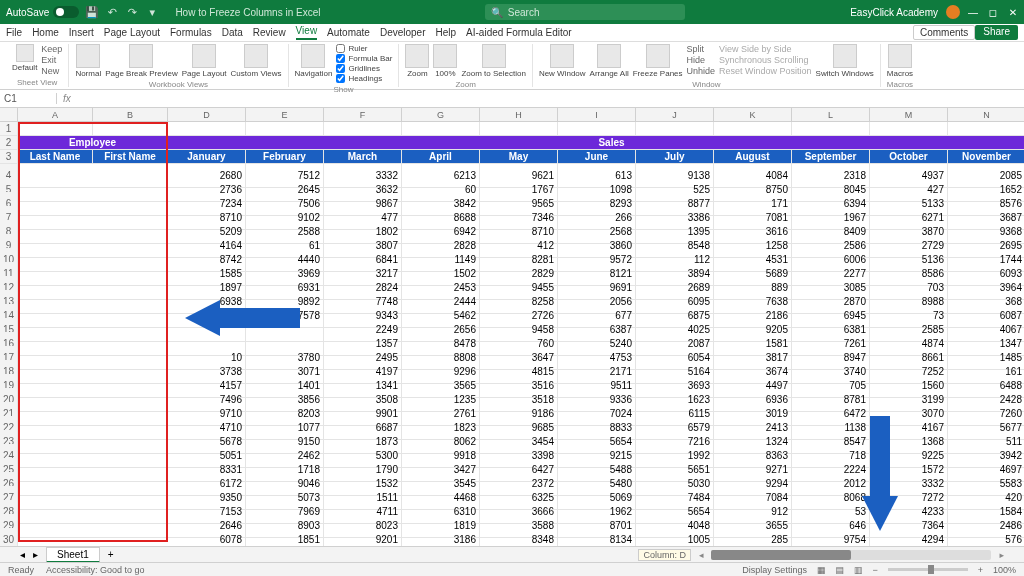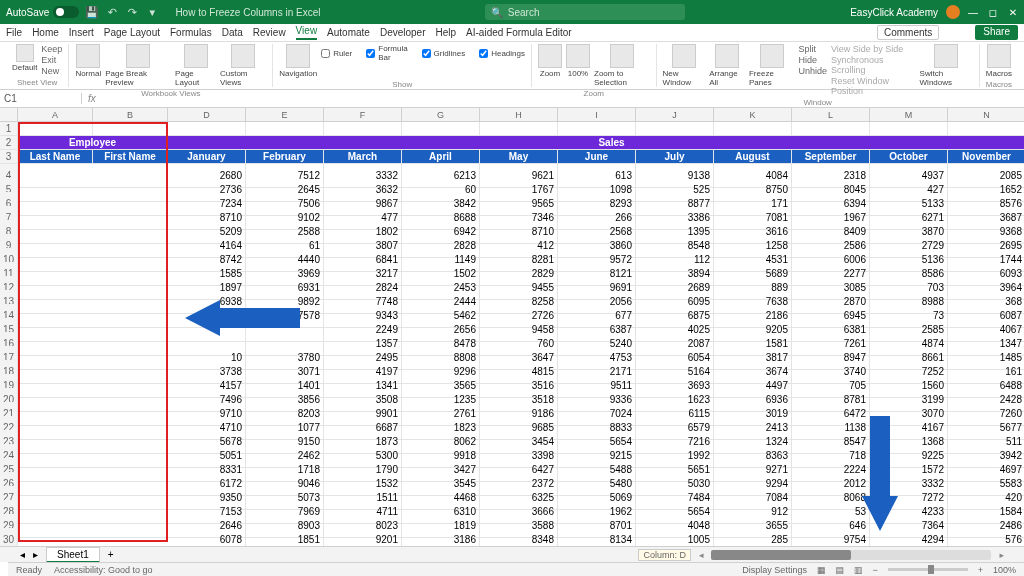--- a/index.html
+++ b/index.html
@@ -15,39 +15,39 @@
 .doc-title { color: #d0e8d8; font-size: 10px; margin-left: 10px; }
 .searchbox { margin-left: auto; margin-right: auto; background: #2d8f56; border-radius: 3px; width: 200px; height: 16px; display: flex; align-items: center; padding: 0 6px; color: #d0e8d8; font-size: 10px; gap: 4px; }
 .title-right { display: flex; align-items: center; gap: 8px; font-size: 10px; }
 .account-badge { background: #e67e22; width: 14px; height: 14px; border-radius: 50%; display: inline-block; }
 .winbtns { display: flex; gap: 10px; }
 .winbtns span { width: 10px; text-align: center; }
 
 
 .menubar { height: 18px; display: flex; align-items: center; padding: 0 6px; gap: 10px; font-size: 10px; color: #333; border-bottom: 1px solid #ddd; }
 .menubar .active { color: #0f7b3e; border-bottom: 2px solid #0f7b3e; padding-bottom: 2px; }
-.menubar .right { margin-left: auto; display: flex; gap: 14px; }
+.menubar .right { margin-left: auto; display: flex; gap: 0; }
 .comments-btn { border: 1px solid #ccc; padding: 1px 6px; border-radius: 2px; }
-.share-btn { background: #0f7b3e; color: #fff; padding: 1px 8px; border-radius: 2px; margin-left: 22px; }
+.share-btn { background: #0f7b3e; color: #fff; padding: 1px 8px; border-radius: 2px; }
 
 
 .ribbon { height: 48px; border-bottom: 1px solid #d0d0d0; display: flex; padding: 2px 6px; gap: 0; font-size: 9px; color: #666; }
 .rgroup { display: flex; flex-direction: column; align-items: center; justify-content: space-between; padding: 0 6px; border-right: 1px solid #e4e4e4; }
 .rgroup:last-child { border-right: none; }
 .rgroup .items { display: flex; gap: 4px; align-items: flex-start; }
 .rgroup .label { font-size: 8px; color: #888; margin-top: 2px; }
 .ritem { display: flex; flex-direction: column; align-items: center; gap: 1px; font-size: 8px; color: #444; }
 .ritem .icon { width: 18px; height: 18px; background: #e8e8e8; border: 1px solid #ccc; }
 .ritem.tall .icon { width: 24px; height: 24px; }
 .checkbox-row { display: flex; align-items: center; gap: 3px; font-size: 8px; color: #444; }
 .checkbox-row input { width: 9px; height: 9px; }
 
 
 .formulabar { height: 18px; display: flex; align-items: center; border-bottom: 1px solid #d0d0d0; font-size: 10px; }
-.namebox { width: 82px; border-right: 1px solid #d0d0d0; padding: 0 4px; color: #555; }
+.namebox { width: 57px; border-right: 1px solid #d0d0d0; padding: 0 4px; color: #555; }
 .fx { padding: 0 6px; color: #888; font-style: italic; }
 
 
 .grid-wrap { position: relative; }
 .col-headers { display: grid; grid-template-columns: 18px 75px 75px 78px 78px 78px 78px 78px 78px 78px 78px 78px 78px 78px 30px; height: 14px; background: #f3f3f3; border-bottom: 1px solid #d0d0d0; }
 .col-headers div { border-right: 1px solid #d0d0d0; text-align: center; font-size: 9px; color: #666; display: flex; align-items: center; justify-content: center; }
 .corner { background: #f3f3f3; }
 
 .data-rows { }
 .row { display: grid; grid-template-columns: 18px 75px 75px 78px 78px 78px 78px 78px 78px 78px 78px 78px 78px 78px 30px; height: 14px; }
@@ -90,21 +90,21 @@
 
 
 .sheet-tabs { position: absolute; bottom: 14px; left: 0; right: 0; height: 16px; background: #f3f3f3; border-top: 1px solid #d0d0d0; display: flex; align-items: center; padding: 0 20px; font-size: 10px; gap: 8px; }
 .sheet-tab { background: #fff; padding: 1px 10px; border: 1px solid #ccc; border-bottom: 2px solid #0f7b3e; }
 .hscroll { margin-left: auto; display: flex; align-items: center; gap: 8px; font-size: 9px; color: #888; }
 .hscroll-track { width: 280px; height: 10px; background: #ddd; border-radius: 2px; position: relative; }
 .hscroll-thumb { position: absolute; left: 0; width: 140px; height: 10px; background: #888; border-radius: 2px; }
 .coltip { background: #fffbe6; border: 1px solid #ccc; padding: 0 4px; font-size: 9px; color: #666; }
 
 
-.statusbar { position: absolute; bottom: 0; left: 8px; right: 0; height: 14px; background: #f3f3f3; border-top: 1px solid #d0d0d0; display: flex; align-items: center; padding: 0 8px; font-size: 9px; color: #666; gap: 12px; }
+.statusbar { position: absolute; bottom: 0; left: 0; right: 0; height: 14px; background: #f3f3f3; border-top: 1px solid #d0d0d0; display: flex; align-items: center; padding: 0 8px; font-size: 9px; color: #666; gap: 12px; }
 .statusbar .right { margin-left: auto; display: flex; gap: 10px; align-items: center; }
 .zoom-slider { width: 80px; height: 3px; background: #ccc; position: relative; }
 .zoom-slider::after { content:""; position:absolute; left:50%; top:-3px; width:6px; height:9px; background:#888; }
 </style>
 </head>
 <body>
 
 <div class="titlebar">
   <div class="autosave">
     <span>AutoSave</span>
@@ -186,21 +186,21 @@
         </div>
     </div>
     <div class="label">Workbook Views</div>
   </div>
   <div class="rgroup">
     <div class="items">
       <div class="ritem tall">
           <div class="icon"></div>
           <span>Navigation</span>
         </div>
-      <div style="display:flex;flex-direction:row;gap:14px">
+      <div style="display:flex;flex-direction:column;gap:1px">
         <label class="checkbox-row">
             <input type="checkbox" style="">
             <span>Ruler</span>
           </label>
         <label class="checkbox-row">
             <input type="checkbox" checked="" style="">
             <span>Formula Bar</span>
           </label>
         <label class="checkbox-row">
             <input type="checkbox" checked="" style="">

